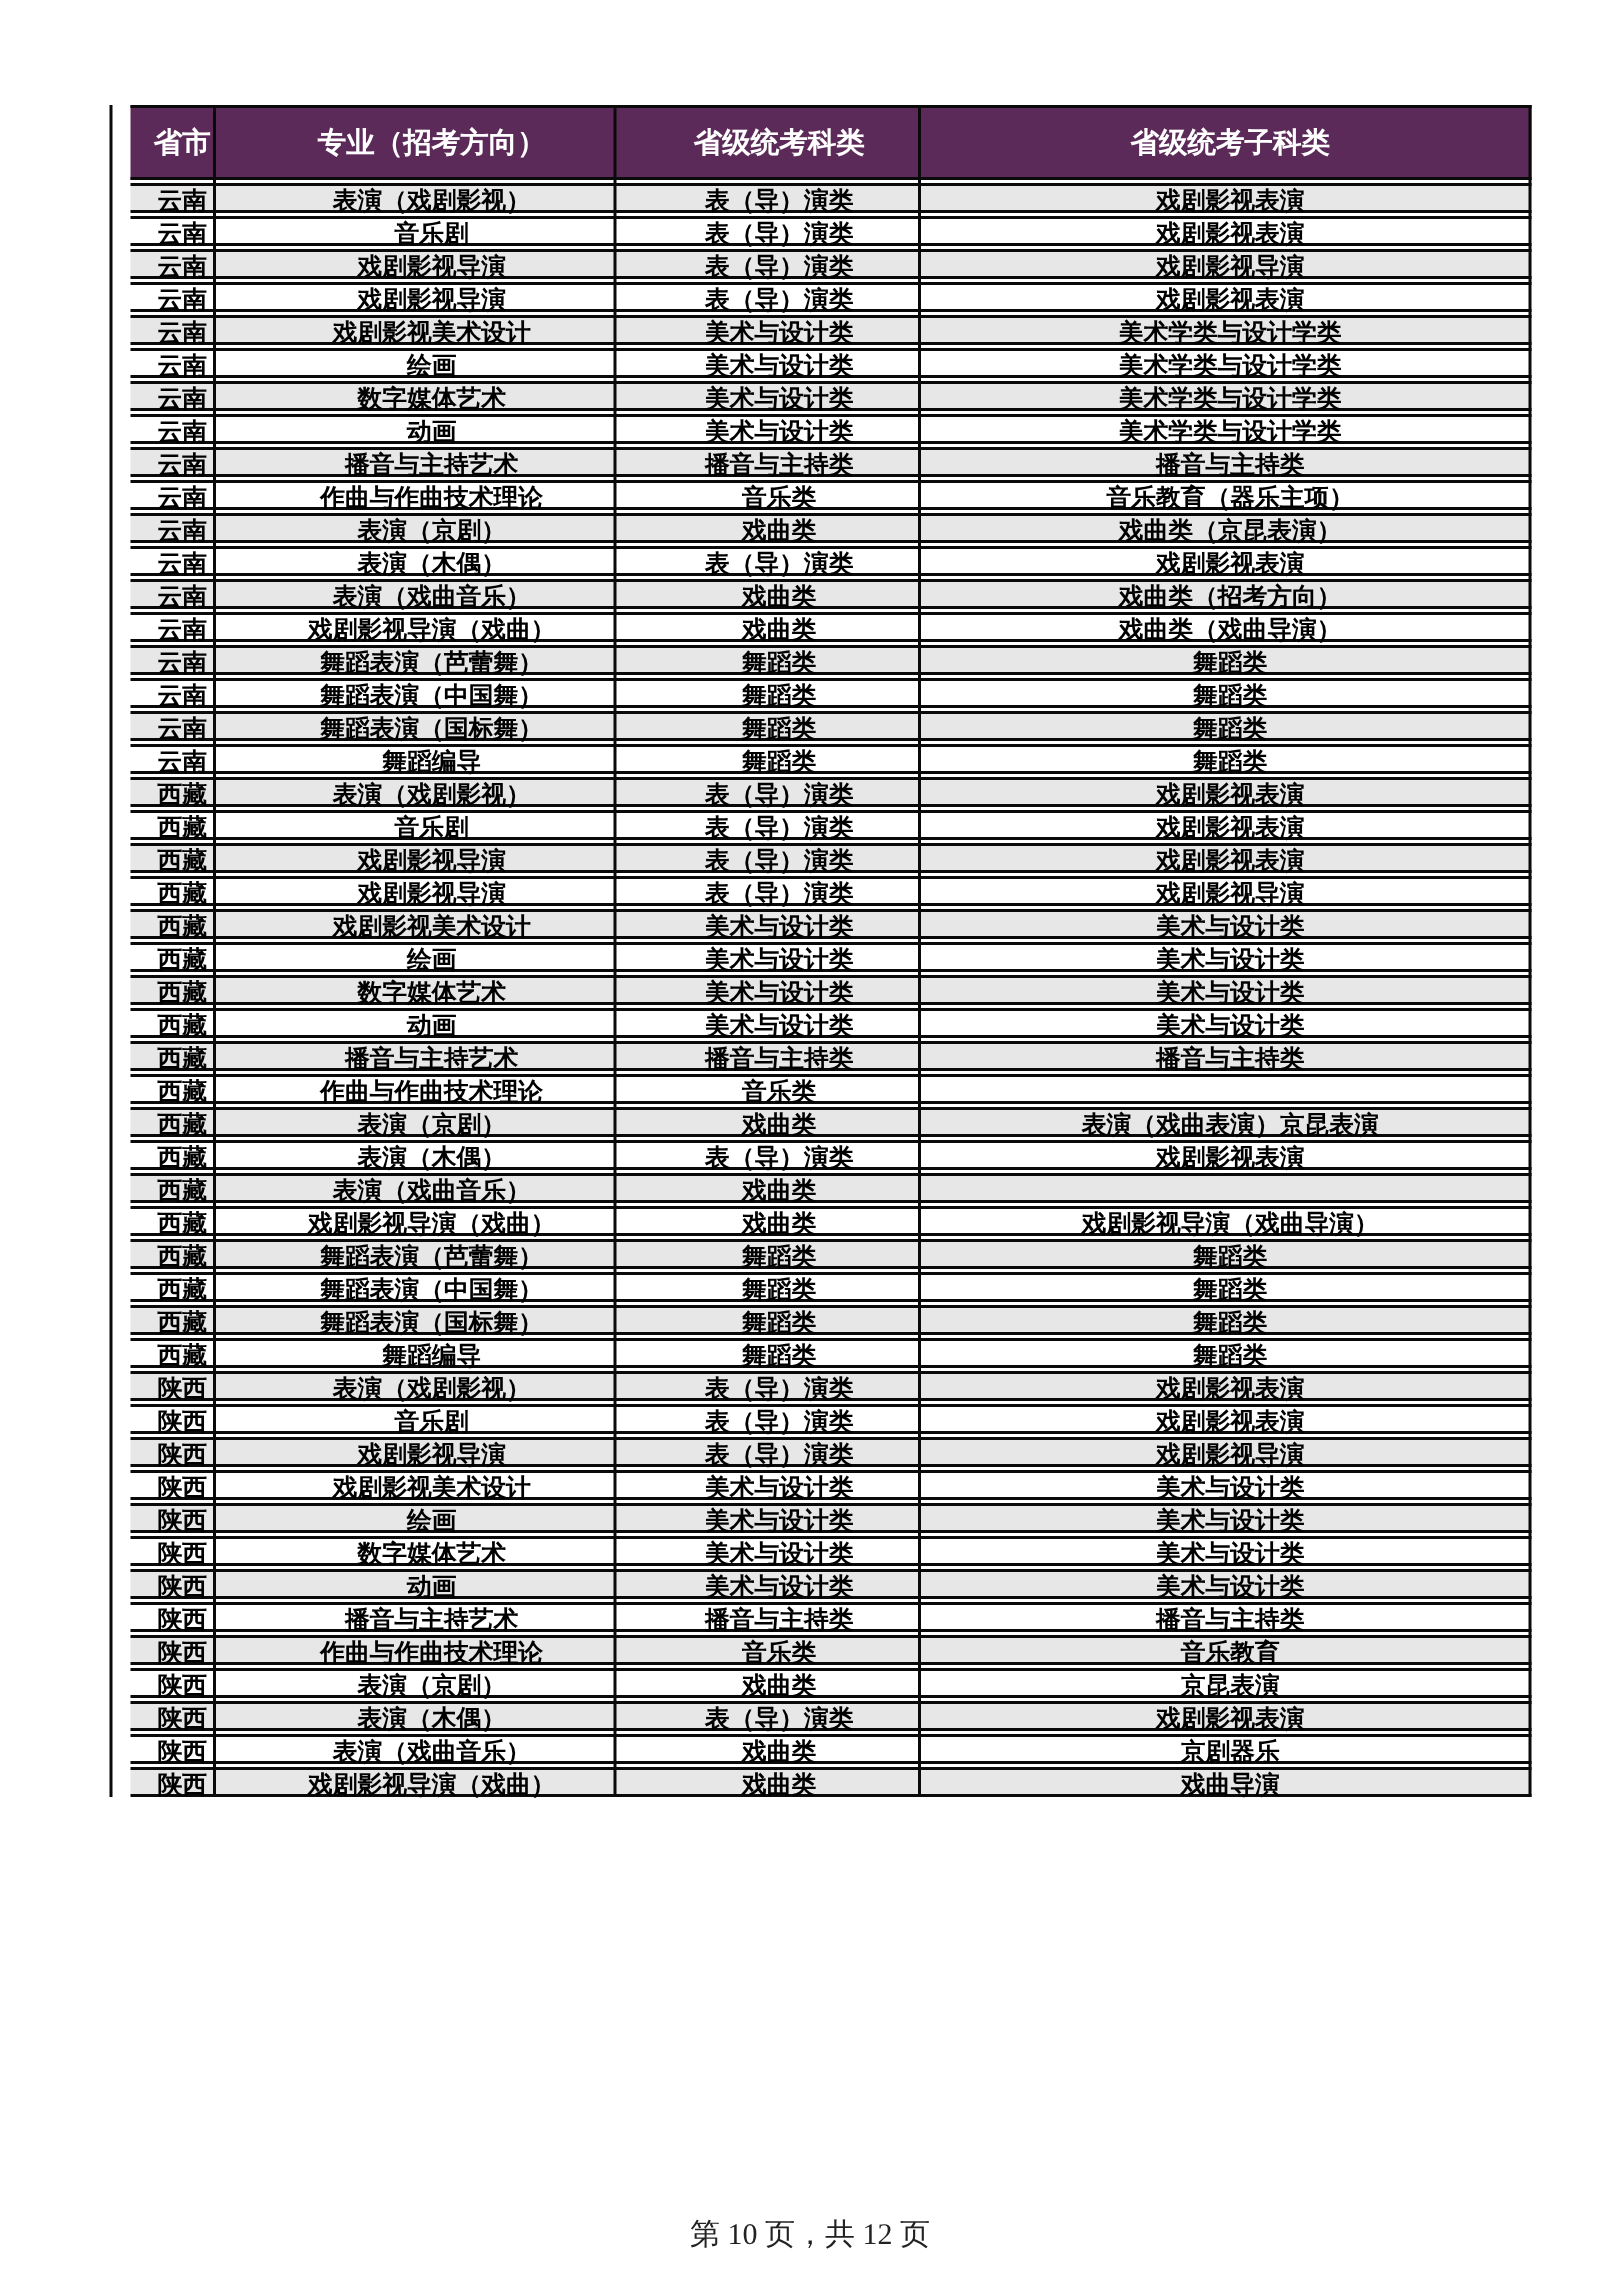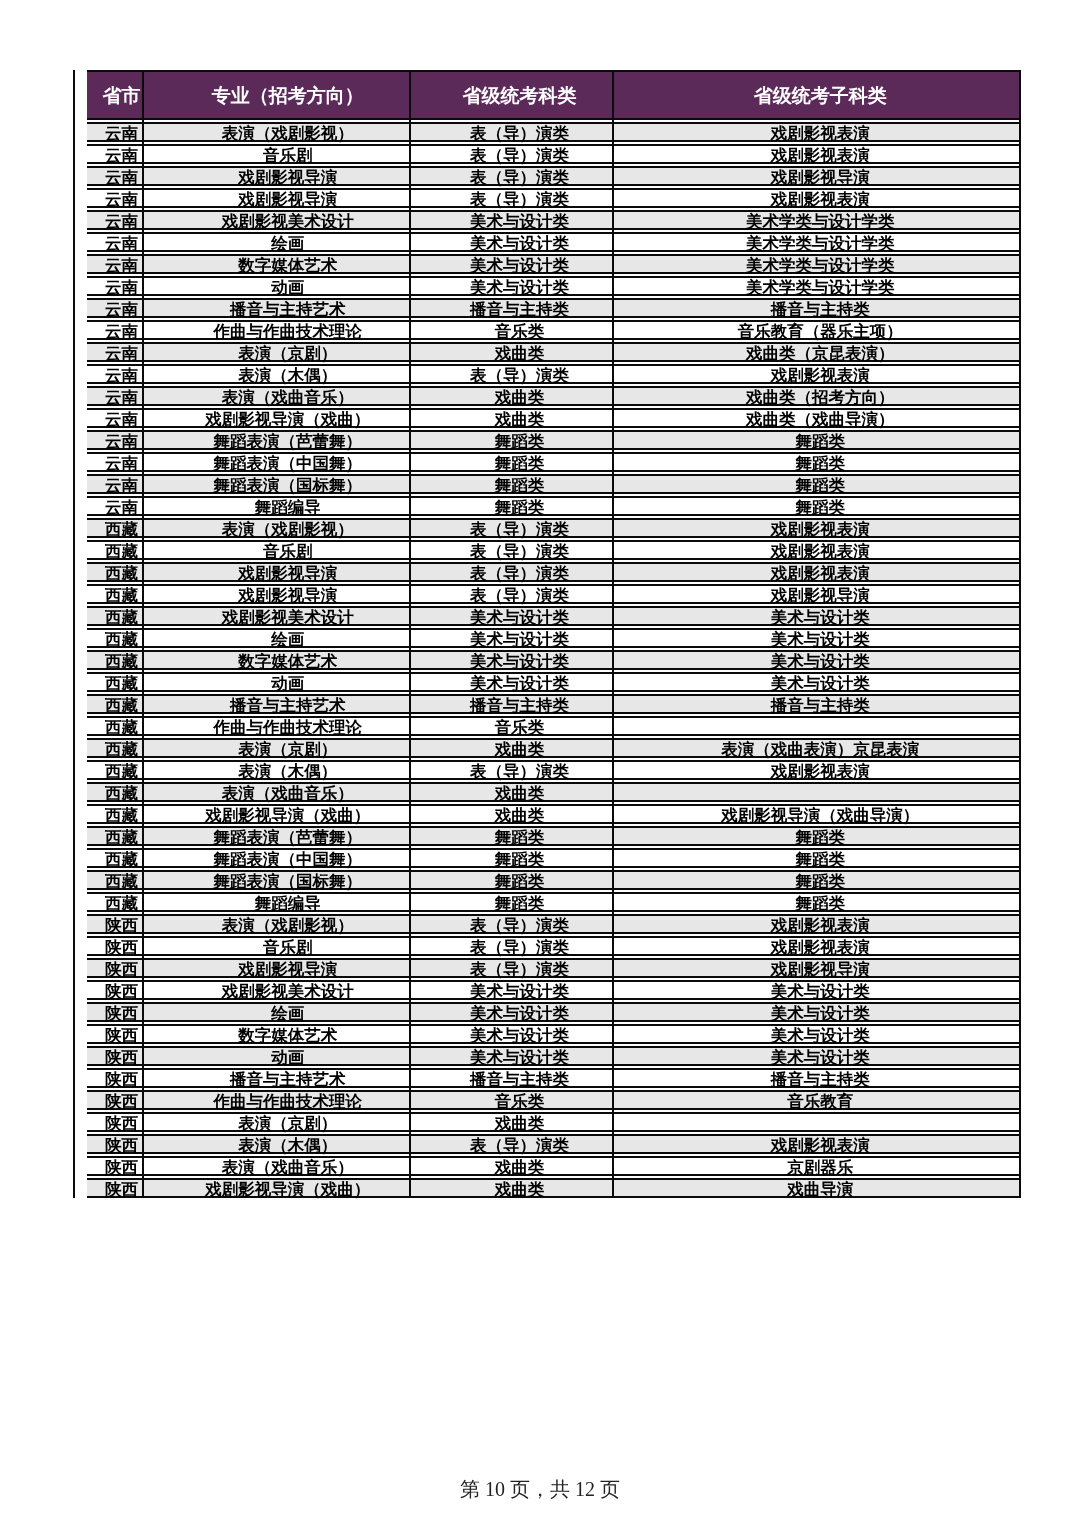--- a/index.html
+++ b/index.html
@@ -375,20 +375,21 @@
         <div class="trow alt">
           <div class="cell c0">陕西</div>
           <div class="cell c1">作曲与作曲技术理论</div>
           <div class="cell c2">音乐类</div>
           <div class="cell c3">音乐教育</div>
         </div>
         <div class="trow">
           <div class="cell c0">陕西</div>
           <div class="cell c1">表演（京剧）</div>
           <div class="cell c2">戏曲类</div>
+          <div class="cell c3">京昆表演</div>
         </div>
         <div class="trow alt">
           <div class="cell c0">陕西</div>
           <div class="cell c1">表演（木偶）</div>
           <div class="cell c2">表（导）演类</div>
           <div class="cell c3">戏剧影视表演</div>
         </div>
         <div class="trow">
           <div class="cell c0">陕西</div>
           <div class="cell c1">表演（戏曲音乐）</div>

